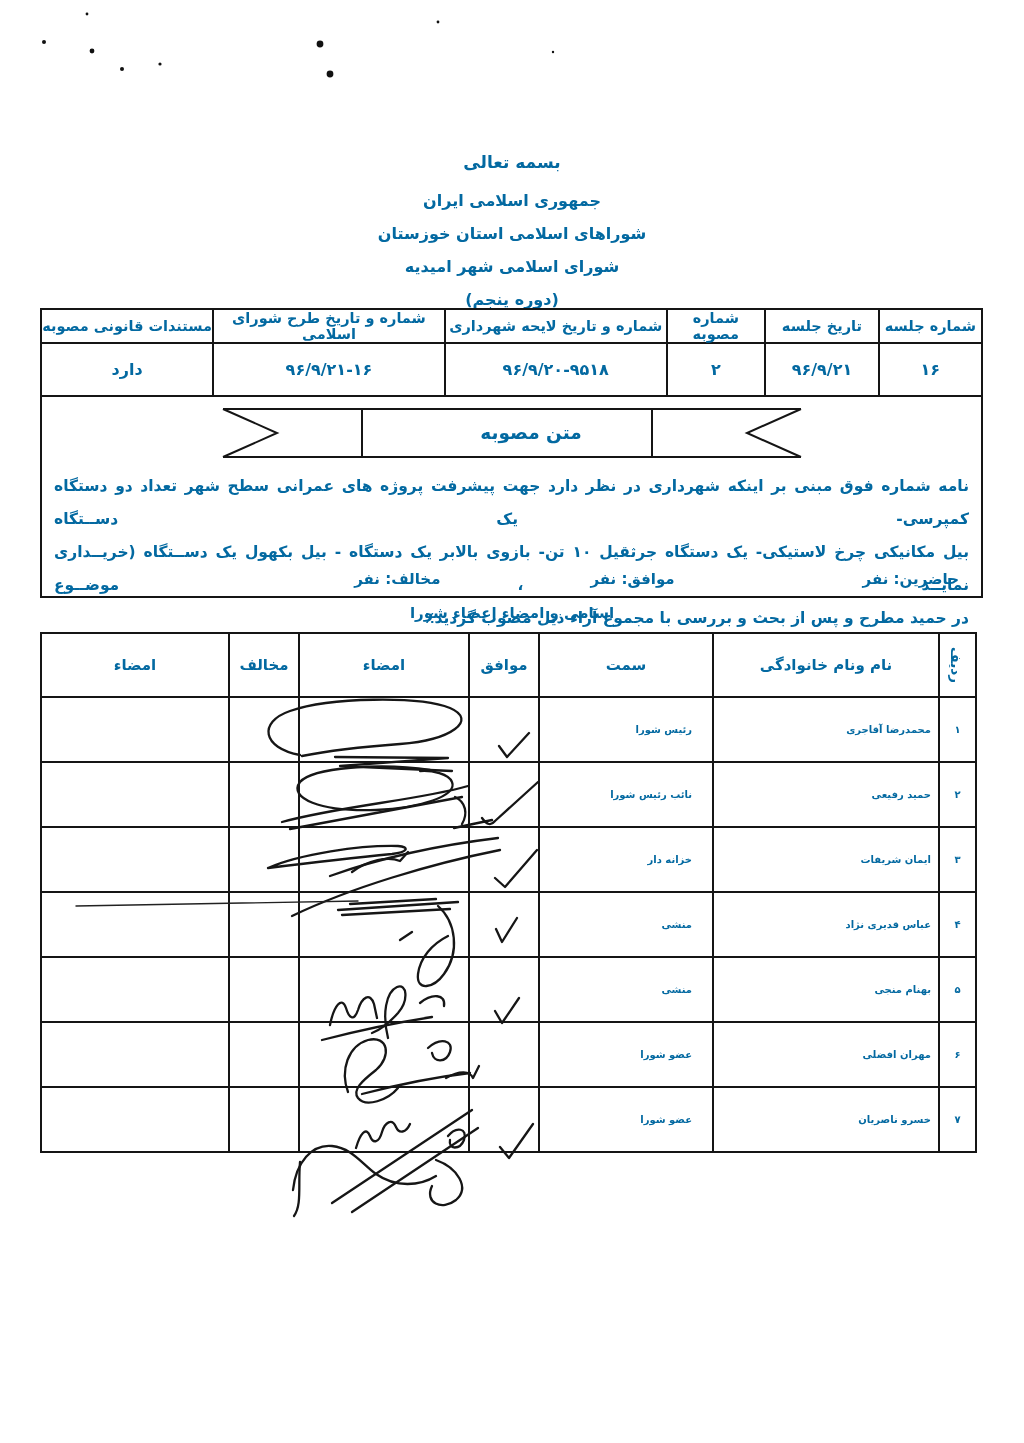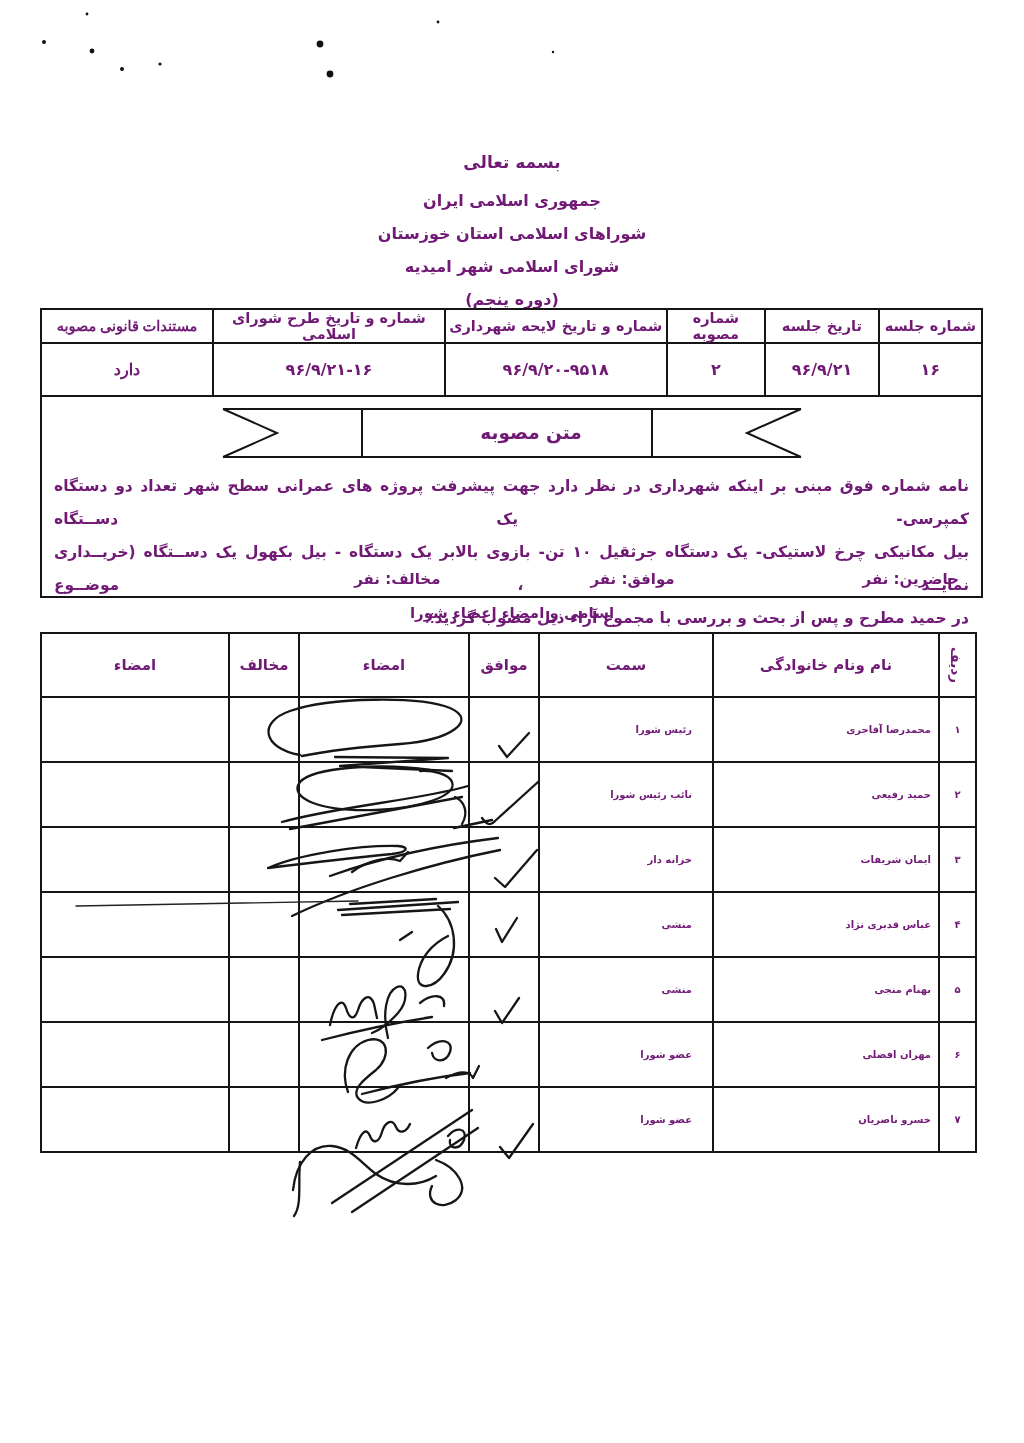--- a/index.html
+++ b/index.html
@@ -3,21 +3,21 @@
 <meta charset="utf-8">
 <style>
   html,body{margin:0;padding:0;background:#e8e8e8;}
   .page{
     position:relative;
     width:1024px;height:1443px;
     margin:0 auto;
     background:#ffffff;
     font-family:"DejaVu Sans",sans-serif;
     font-weight:bold;
-    color:#701a75;
+    color:#0369a1;
     direction:rtl;
     overflow:hidden;
   }
   
   .doc-header{position:absolute;top:150px;left:0;right:0;text-align:center;}
   .doc-header .bismillah{font-size:17px;line-height:24px;margin-bottom:10px;}
   .doc-header .hline{font-size:16px;line-height:33px;}
 
   
   .main-box{
@@ -27,21 +27,21 @@
   .info-row{display:flex;width:100%;box-sizing:border-box;}
   .info-row .cell{
     display:flex;align-items:center;justify-content:center;
     height:100%;box-sizing:border-box;border-left:2px solid #151515;
     text-align:center;
   }
   .info-row .cell:last-child{border-left:none;}
   .info-head{height:34px;border-bottom:2px solid #151515;font-size:14.5px;}
   .info-vals{height:53px;border-bottom:2px solid #151515;font-size:16px;}
   .c1{width:11%;} .c2{width:12.1%;} .c3{width:10.5%;}
-  .c4{width:23.6%;} .c5{width:24.7%;} .c6{width:18.1%;font-family:Liberation Serif, serif;}
+  .c4{width:23.6%;} .c5{width:24.7%;} .c6{width:18.1%;}
   .ltr{direction:ltr;unicode-bidi:isolate;}
 
   
   .banner-wrap{position:absolute;left:175px;top:96px;width:590px;height:54px;}
   .banner-title{
     position:absolute;left:320px;top:96px;width:338px;height:54px;
     line-height:54px;text-align:center;font-size:18.5px;
   }
 
   

